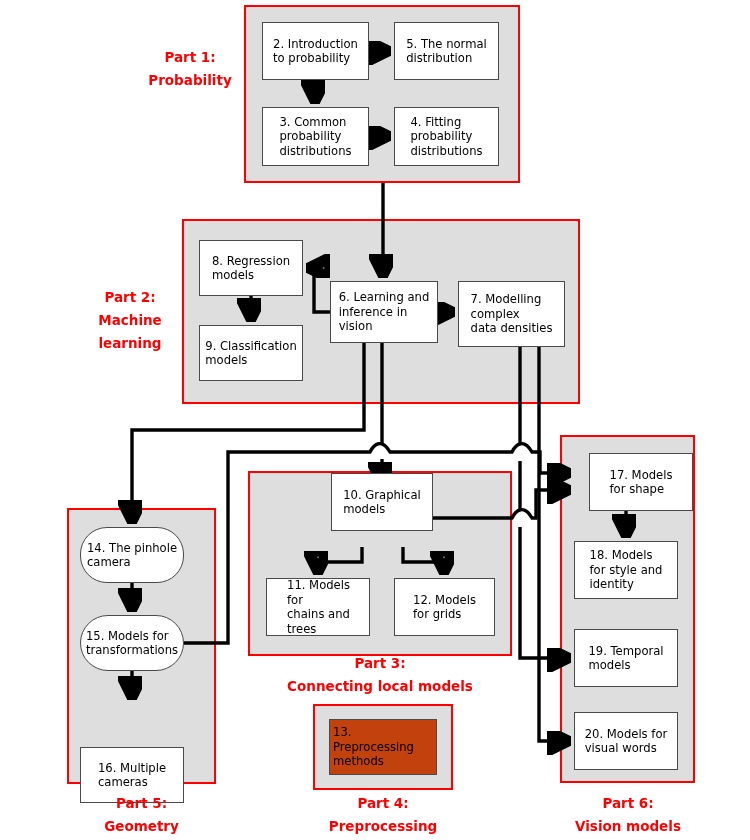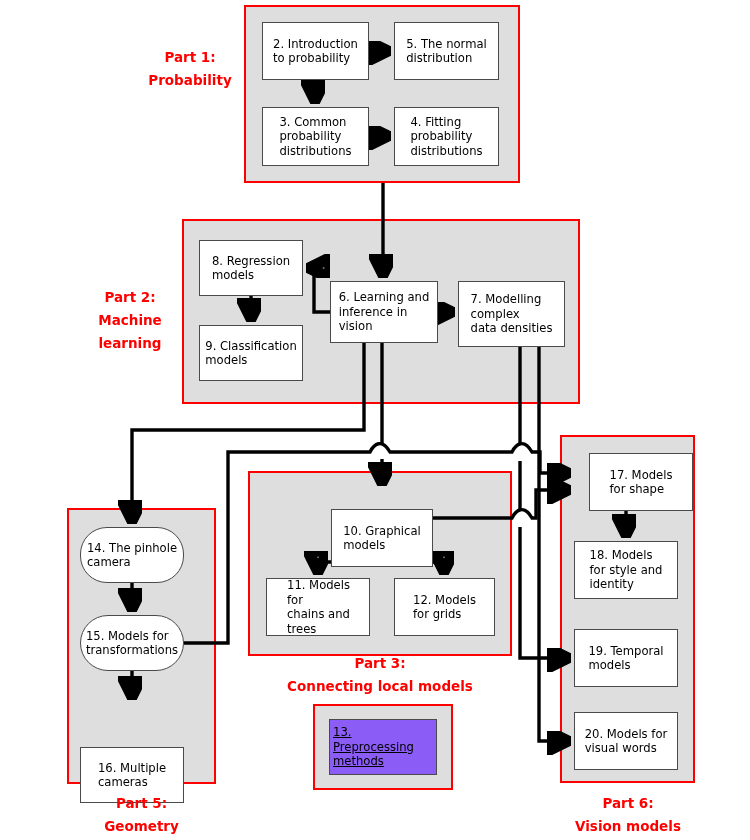--- a/index.html
+++ b/index.html
@@ -101,28 +101,28 @@
   <div class="node" id="n-ch8" style="left: 199px; top: 240px; width: 104px; height: 56px; background: rgb(255, 255, 255); border-color: rgb(74, 74, 74);">8. Regression
 models</div>
   <div class="node" id="n-ch9" style="left: 199px; top: 325px; width: 104px; height: 56px; background: rgb(255, 255, 255); border-color: rgb(74, 74, 74);">9. Classification
 models</div>
   <div class="node" id="n-ch6" style="left: 330px; top: 281px; width: 108px; height: 62px; background: rgb(255, 255, 255); border-color: rgb(74, 74, 74);">6. Learning and
 inference in
 vision</div>
   <div class="node" id="n-ch7" style="left: 458px; top: 281px; width: 107px; height: 66px; background: rgb(255, 255, 255); border-color: rgb(74, 74, 74);">7. Modelling
 complex
 data densities</div>
-  <div class="node" id="n-ch10" style="left: 331px; top: 509px; width: 102px; height: 58px; background: rgb(255, 255, 255); border-color: rgb(74, 74, 74);">10. Graphical
+  <div class="node" id="n-ch10" style="left: 331px; top: 473px; width: 102px; height: 58px; background: rgb(255, 255, 255); border-color: rgb(74, 74, 74);">10. Graphical
 models</div>
   <div class="node" id="n-ch11" style="left: 266px; top: 578px; width: 104px; height: 58px; background: rgb(255, 255, 255); border-color: rgb(74, 74, 74); padding-left: 20px;">11. Models for
 chains and
 trees</div>
   <div class="node" id="n-ch12" style="left: 394px; top: 578px; width: 101px; height: 58px; background: rgb(255, 255, 255); border-color: rgb(74, 74, 74);">12. Models
 for grids</div>
-  <div class="node" id="n-ch13" style="left: 329px; top: 719px; width: 108px; height: 56px; background: #8b5cf6; border-color: rgb(74, 74, 74); text-decoration: underline;">13. Preprocessing
+  <div class="node" id="n-ch13" style="left: 329px; top: 719px; width: 108px; height: 56px; background: #c2410c; border-color: rgb(74, 74, 74);">13. Preprocessing
 methods</div>
   <div class="node" id="n-ch14" style="left: 80px; top: 527px; width: 104px; height: 56px; background: rgb(255, 255, 255); border-color: rgb(74, 74, 74); border-radius: 27px;">14. The pinhole
 camera</div>
   <div class="node" id="n-ch15" style="left: 80px; top: 615px; width: 104px; height: 56px; background: rgb(255, 255, 255); border-color: rgb(74, 74, 74); border-radius: 28px;">15. Models for
 transformations</div>
   <div class="node" id="n-ch16" style="left: 80px; top: 703px; width: 104px; height: 56px; background: rgb(255, 255, 255); border-color: rgb(74, 74, 74); margin-top: 44px;">16. Multiple
 cameras</div>
   <div class="node" id="n-ch17" style="left: 574px; top: 453px; width: 104px; height: 58px; background: rgb(255, 255, 255); border-color: rgb(74, 74, 74); margin-left: 15px;">17. Models
 for shape</div>
   <div class="node" id="n-ch18" style="left: 574px; top: 541px; width: 104px; height: 58px; background: rgb(255, 255, 255); border-color: rgb(74, 74, 74);">18. Models
@@ -133,18 +133,20 @@
   <div class="node" id="n-ch20" style="left: 574px; top: 712px; width: 104px; height: 58px; background: rgb(255, 255, 255); border-color: rgb(74, 74, 74);">20. Models for
 visual words</div>
 
   <div class="part-label" id="l-part1" style="left: 138px; top: 46px; width: 104px; color: rgb(255, 0, 0);">Part 1:
 Probability</div>
   <div class="part-label" id="l-part2" style="left: 78px; top: 286px; width: 104px; color: rgb(255, 0, 0);">Part 2:
 Machine
 learning</div>
   <div class="part-label" id="l-part3" style="left: 280px; top: 652px; width: 200px; color: rgb(255, 0, 0);">Part 3:
 Connecting local models</div>
+  <div class="part-label" id="l-part4" style="left: 313px; top: 792px; width: 140px; color: rgb(255, 0, 0);">Part 4:
+Preprocessing</div>
   <div class="part-label" id="l-part5" style="left: 67px; top: 792px; width: 149px; color: rgb(255, 0, 0);">Part 5:
 Geometry</div>
   <div class="part-label" id="l-part6" style="left: 548px; top: 792px; width: 160px; color: rgb(255, 0, 0);">Part 6:
 Vision models</div>
 
 </div>
 
 </body></html>

